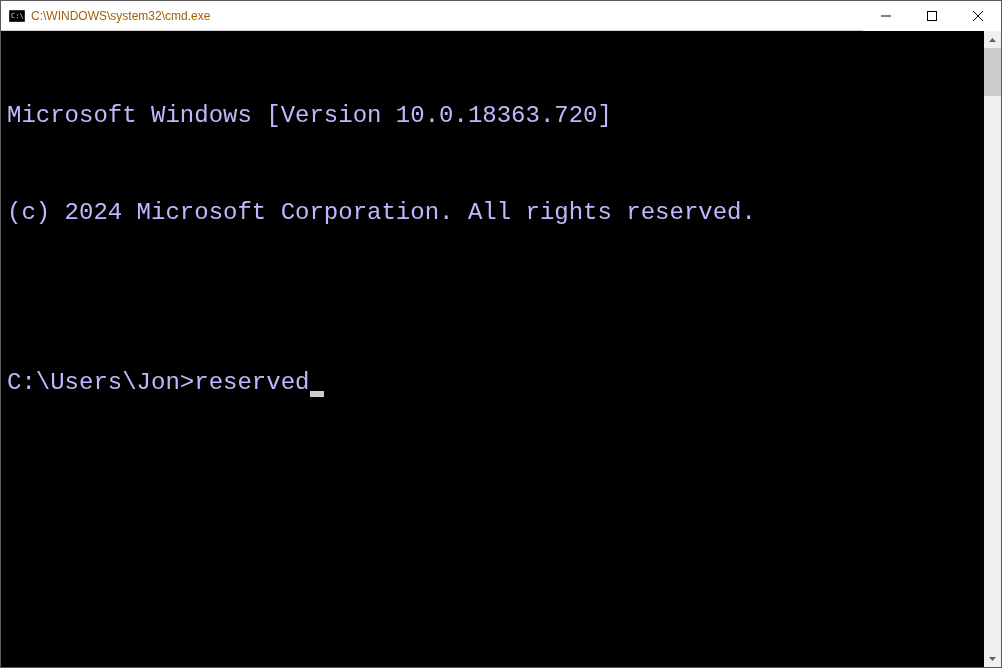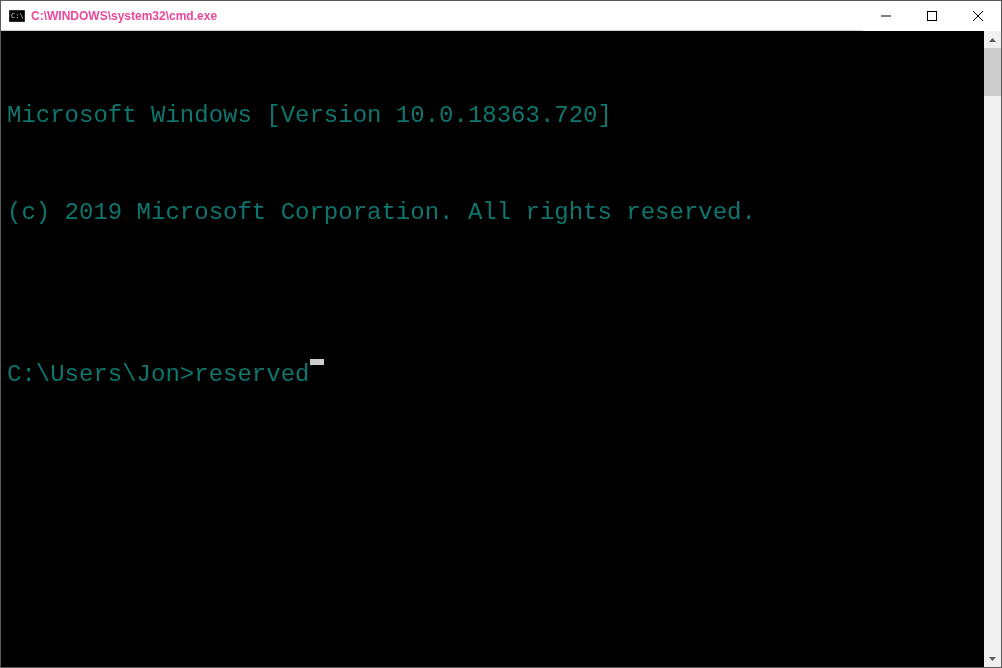--- a/index.html
+++ b/index.html
@@ -33,24 +33,23 @@
       width: 16px;
       height: 16px;
       margin-left: 8px;
       margin-right: 6px;
       display: flex;
       align-items: center;
       justify-content: center;
     }
     .titlebar-title {
       font-size: 12px;
-      color: #ec4899;
+      color: #a16207;
       flex: 1;
       line-height: 30px;
-      font-weight: bold;
     }
     .titlebar-controls {
       display: flex;
       height: 100%;
     }
     .titlebar-button {
       width: 46px;
       height: 30px;
       display: flex;
       align-items: center;
@@ -65,29 +64,31 @@
       display: flex;
       background: #000000;
     }
     .terminal {
       flex: 1;
       background: #000000;
       padding: 4px 6px;
       font-family: Consolas, "Courier New", monospace;
       font-size: 24px;
       line-height: 1.35;
-      color: #0f766e;
+      color: #c4b5fd;
       white-space: pre;
       overflow: hidden;
     }
     .terminal-line {
       display: block;
     }
     .prompt-line {
       display: flex;
+      align-items: flex-end;
+      margin-top: 8px;
     }
     .cursor {
       display: inline-block;
       width: 14px;
       height: 6px;
       background: #cccccc;
       margin-left: 1px;
       margin-bottom: 2px;
     }
     .scrollbar {
@@ -145,21 +146,21 @@
         <svg width="10" height="10" viewBox="0 0 10 10">
           <line x1="0" y1="0" x2="10" y2="10" stroke="#000000" stroke-width="1"></line>
           <line x1="10" y1="0" x2="0" y2="10" stroke="#000000" stroke-width="1"></line>
         </svg>
       </div>
     </div>
   </div>
   <div class="content-area">
     <div class="terminal">
       <span class="terminal-line">Microsoft Windows [Version 10.0.18363.720]</span>
-      <span class="terminal-line">(c) 2019 Microsoft Corporation. All rights reserved.</span>
+      <span class="terminal-line">(c) 2024 Microsoft Corporation. All rights reserved.</span>
       <span class="terminal-line"></span>
       <div class="prompt-line"><span>C:\Users\Jon&gt;</span><span>reserved</span><span class="cursor"></span></div>
     </div>
     <div class="scrollbar">
       <div class="scroll-arrow">
         <svg width="7" height="4" viewBox="0 0 7 4">
           <polygon points="3.5,0 7,4 0,4" fill="#606060"></polygon>
         </svg>
       </div>
       <div class="scroll-track">

